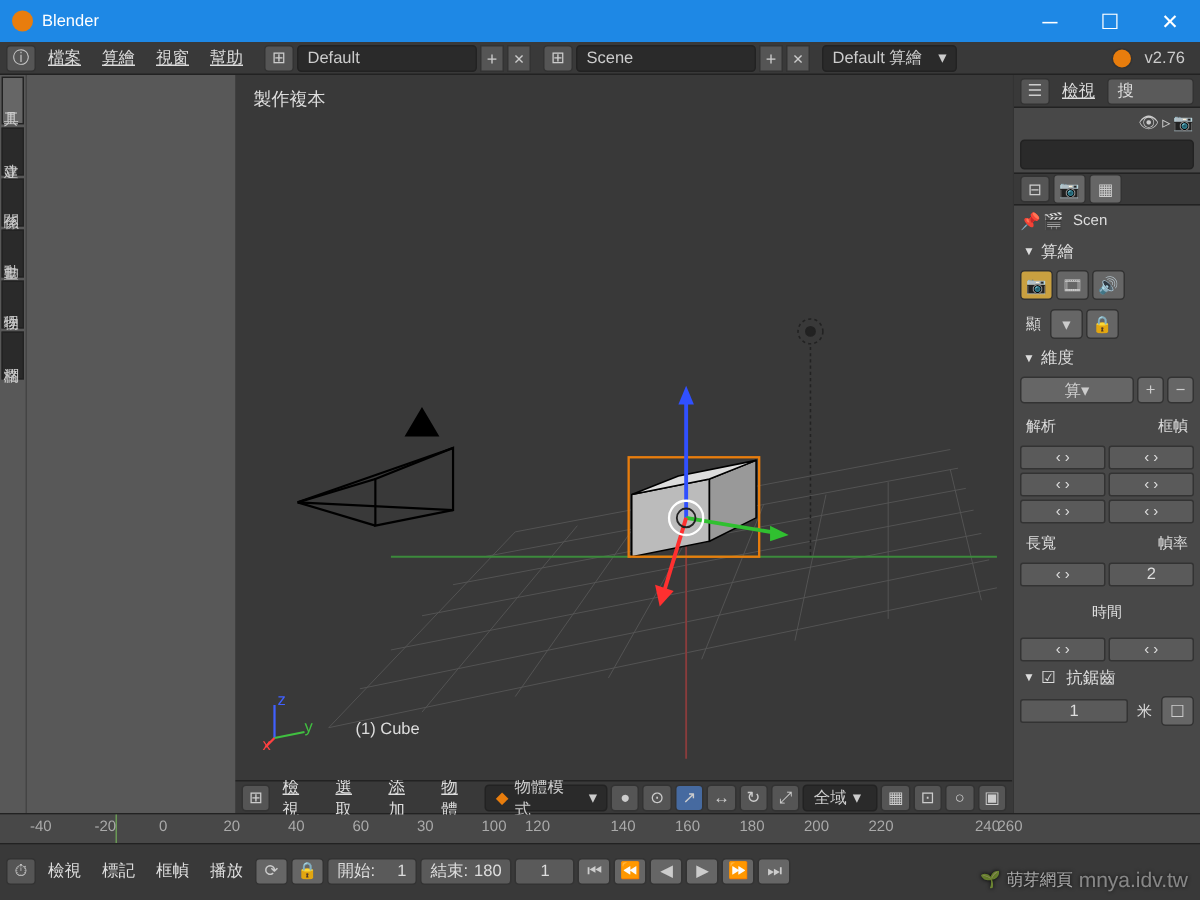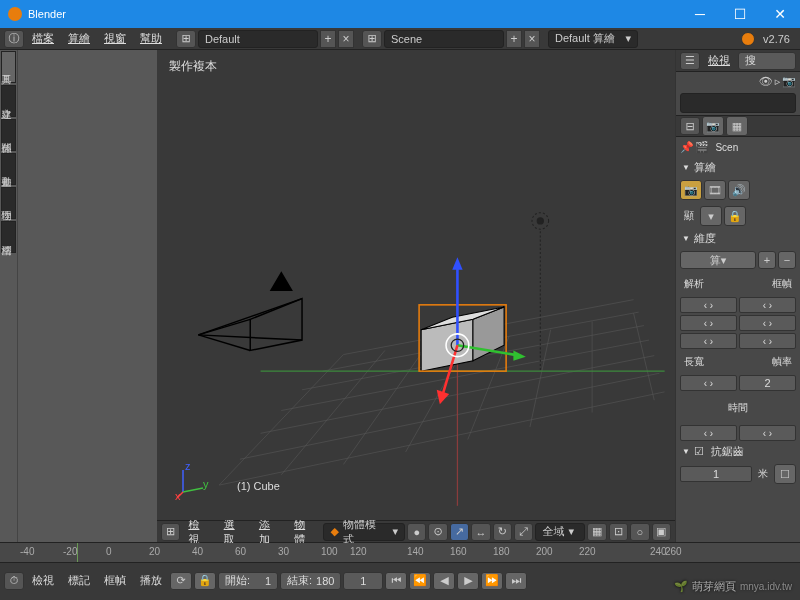--- a/index.html
+++ b/index.html
@@ -349,14 +349,14 @@
     <div class="tl-btn">◀</div>
     <div class="tl-btn">▶</div>
     <div class="tl-btn">⏩</div>
     <div class="tl-btn">⏭</div>
   </div>
 </div>
 
 <div class="watermark">
   <span>🌱</span>
   <span>萌芽網頁</span>
-  <span style="font-size:10px;opacity:.7">mnya.idv.tw</span>
+  <span style="font-size:14px;opacity:.7">mnya.idv.tw</span>
 </div>
 
 </body></html>

